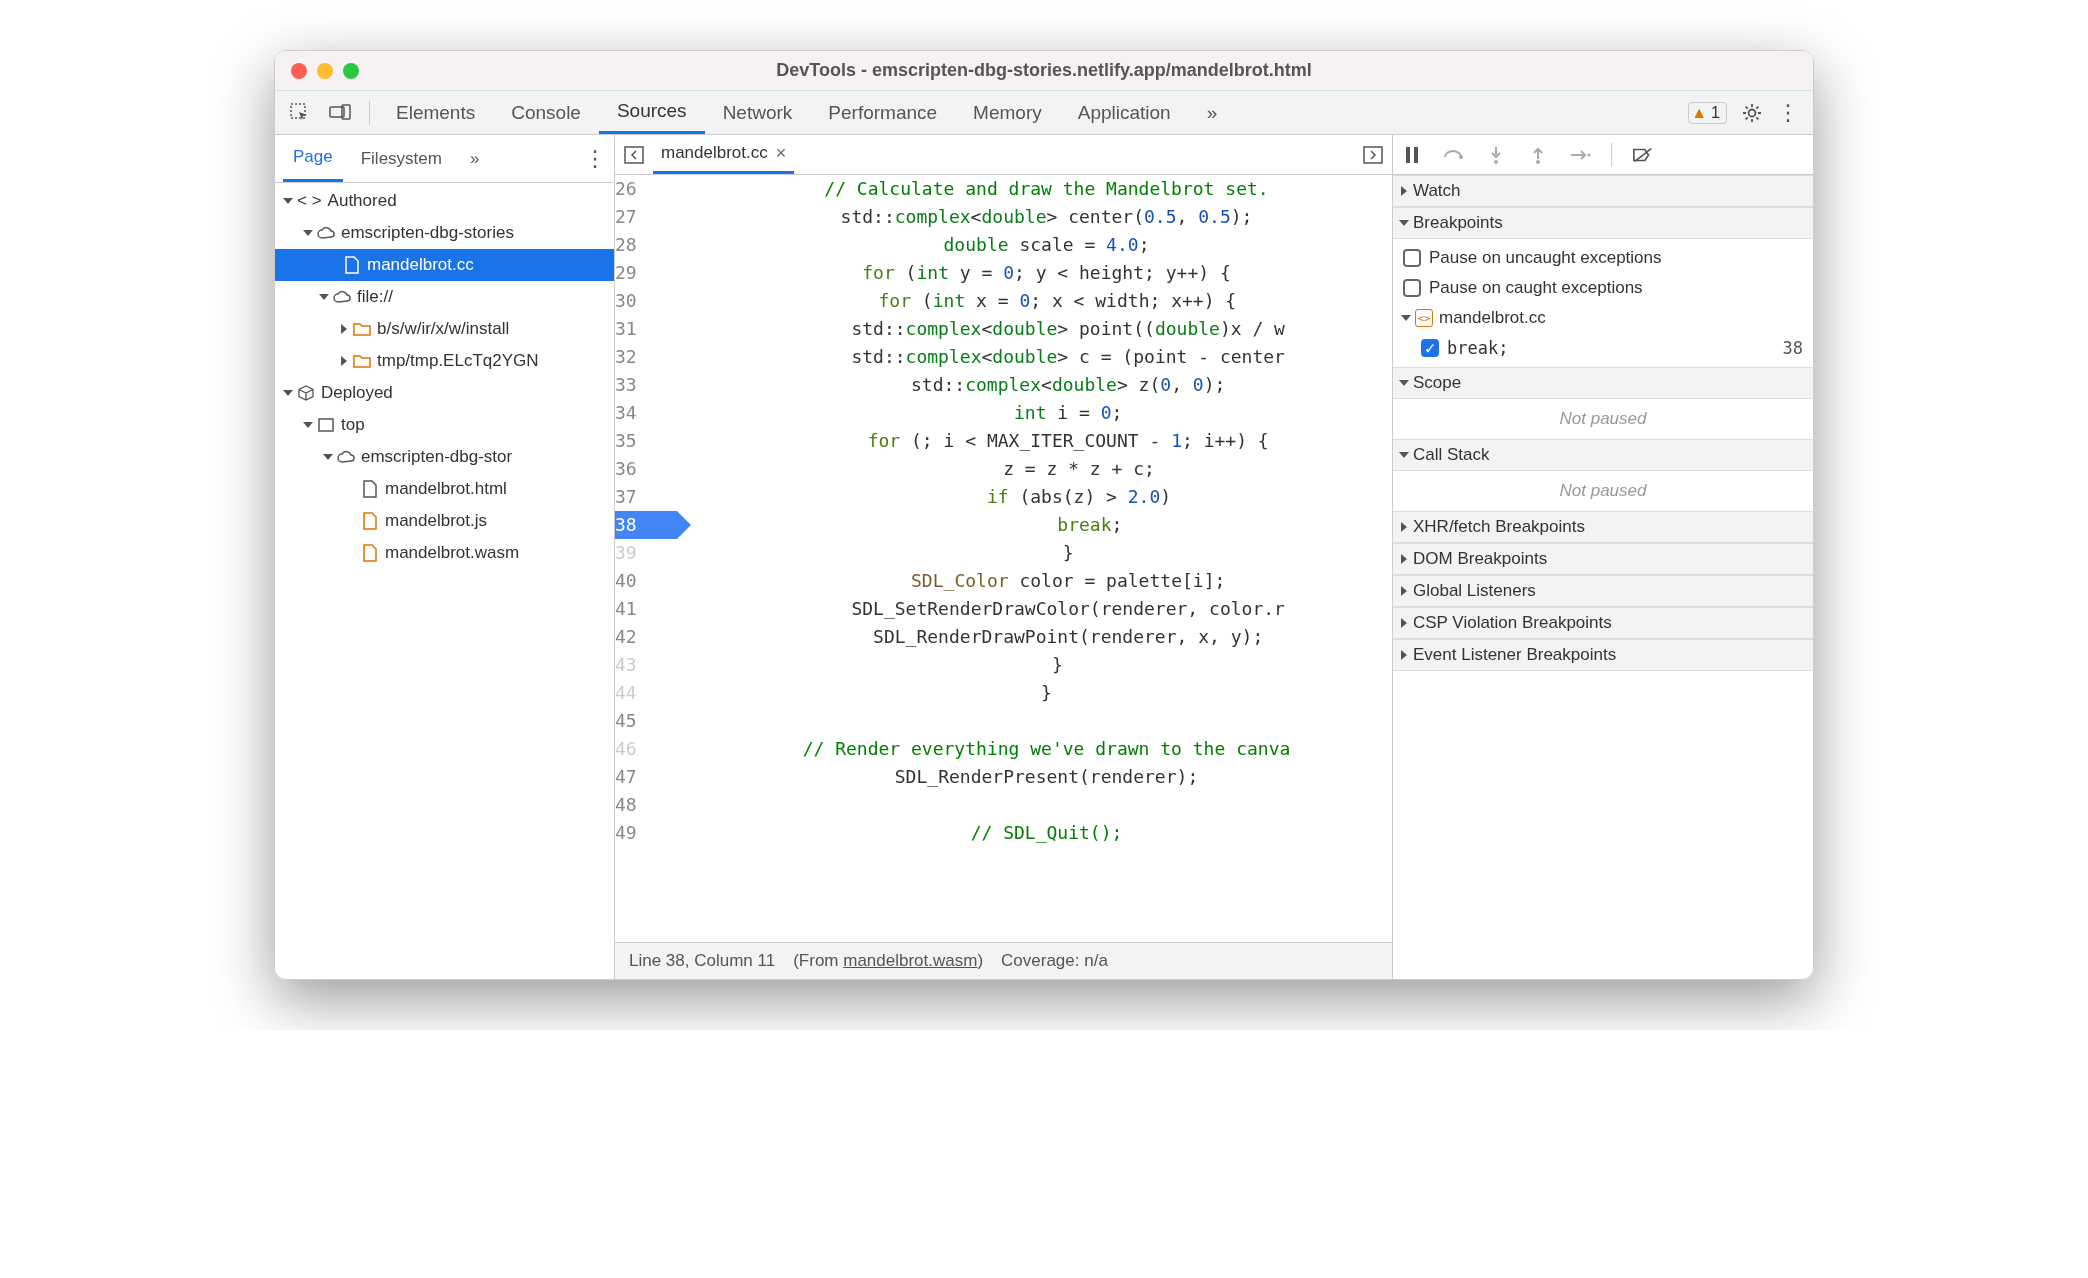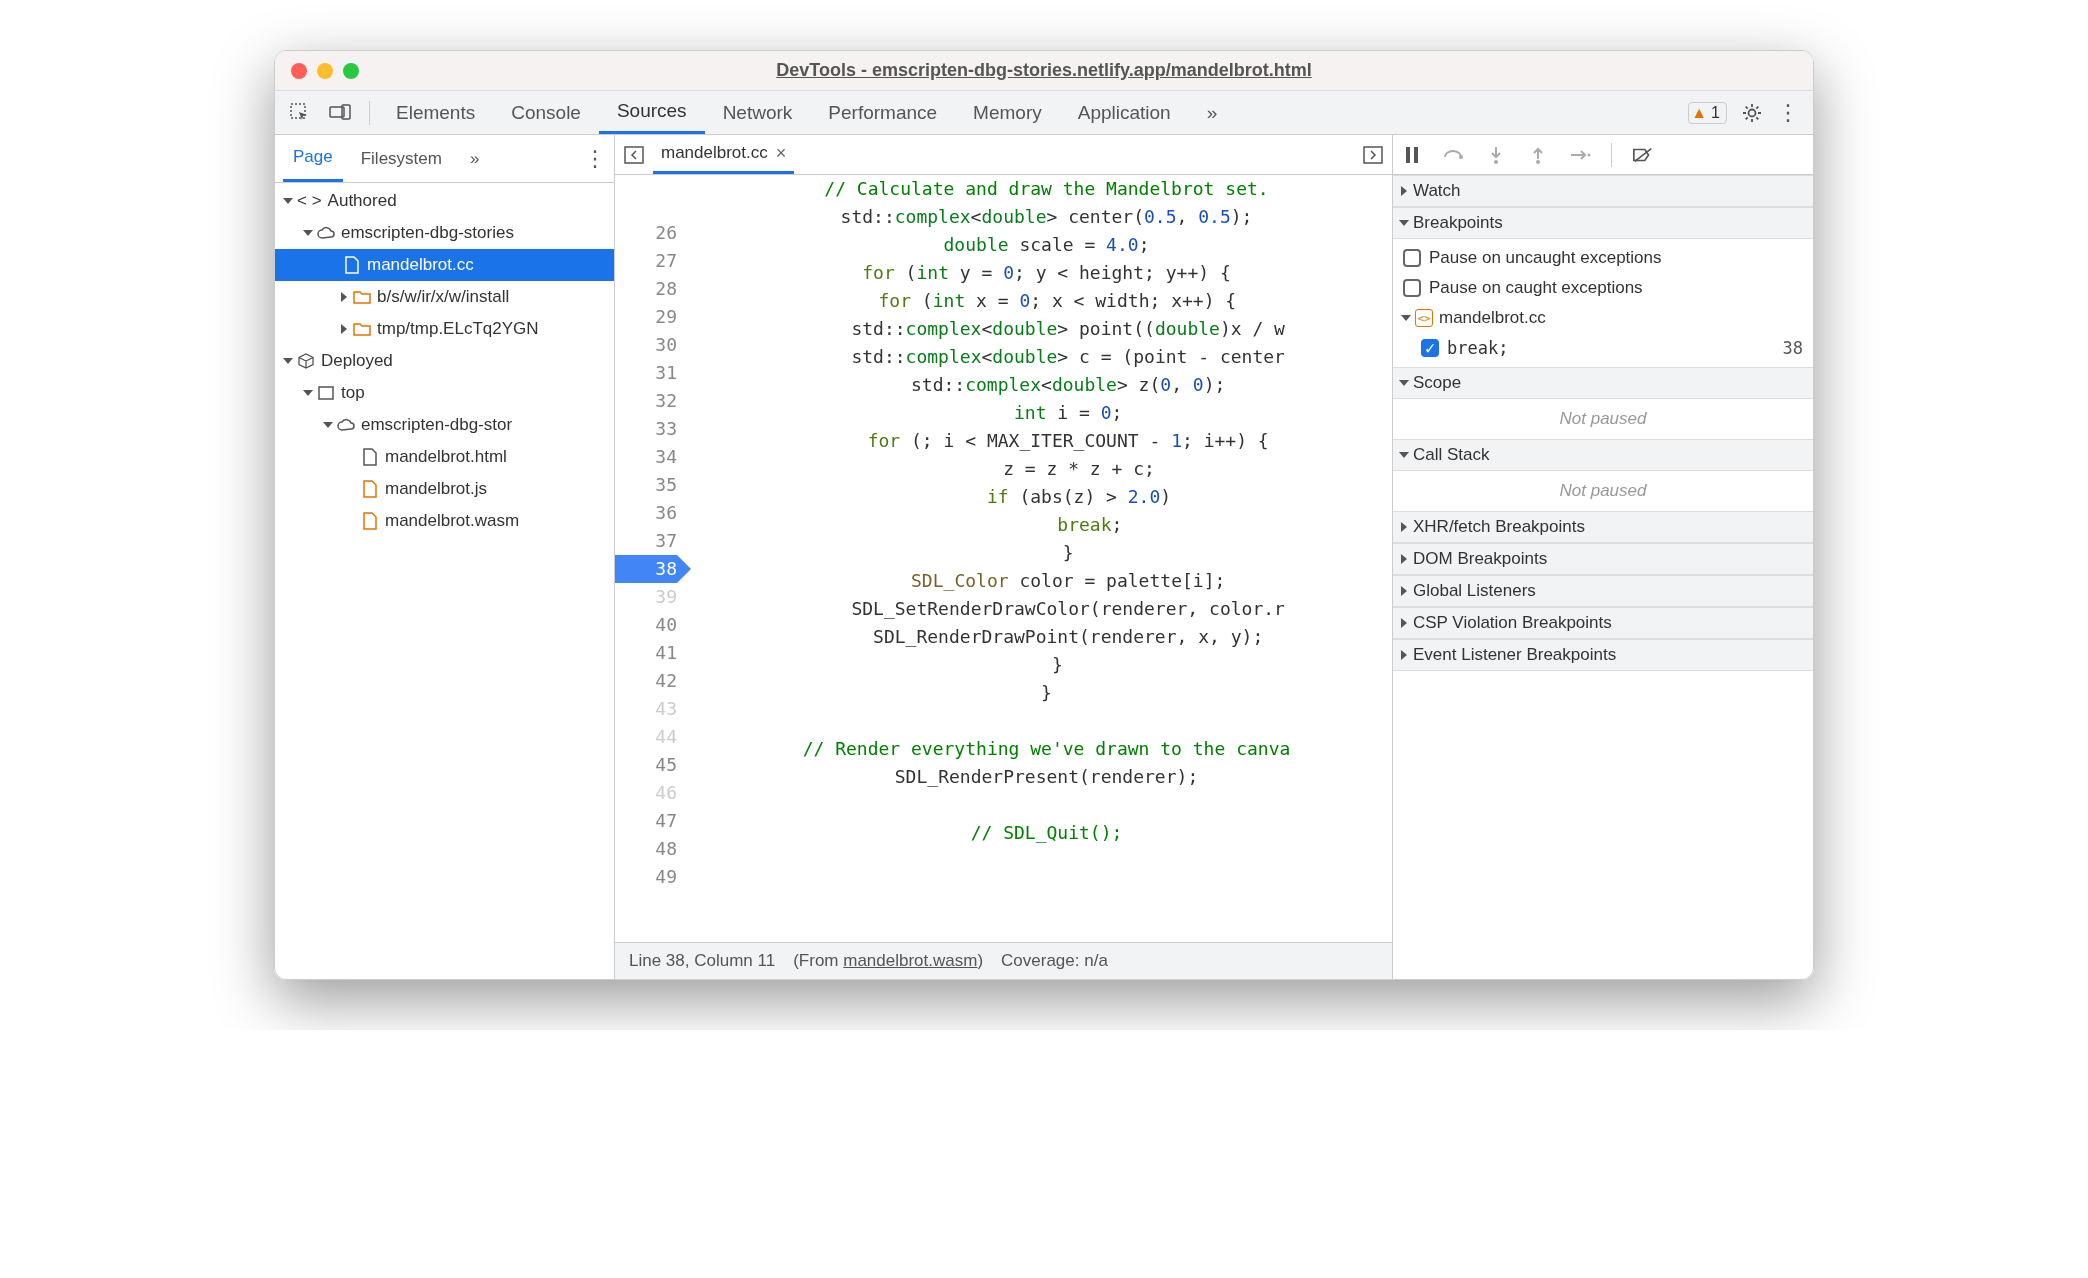--- a/index.html
+++ b/index.html
@@ -2,21 +2,21 @@
 <html><head>
 <meta charset="utf-8">
 <style>
 * { margin: 0; padding: 0; box-sizing: border-box; }
 body { font-family: -apple-system, "Helvetica Neue", Arial, sans-serif; font-size: 17px; color: #333; background: #fff; }
 .window { width: 1540px; height: 930px; border: 1px solid #ccc; border-radius: 12px; overflow: hidden; margin: 50px auto; box-shadow: 0 20px 60px rgba(0,0,0,0.4); display:flex; flex-direction:column; }
 .titlebar { height: 40px; background: #f7f2f2; display: flex; align-items: center; padding: 0 16px; position: relative; border-bottom: 1px solid #ddd; }
 .traffic { display: flex; gap: 10px; }
 .dot { width: 16px; height: 16px; border-radius: 50%; }
 .dot.red { background: #ff5f57; } .dot.yellow { background: #febc2e; } .dot.green { background: #28c840; }
-.title { position: absolute; left: 50%; transform: translateX(-50%); font-weight: 600; color: #555; font-size: 18px; text-decoration: underline; }
+.title { position: absolute; left: 50%; transform: translateX(-50%); font-weight: 600; color: #555; font-size: 18px; }
 .toolbar { height: 44px; background: #f1f3f4; border-bottom: 1px solid #ccc; display: flex; align-items: center; }
 .tool-left { display:flex; align-items:center; gap:18px; padding-left:14px; padding-right:8px; }
 .icon { width: 22px; height: 22px; display:inline-flex; align-items:center; justify-content:center; color: #555; }
 .tabs { display:flex; flex:1; height:100%; }
 .tab { padding: 0 18px; display:flex; align-items:center; color:#555; cursor:pointer; font-size:19px; }
 .tab.active { color:#333; border-bottom: 3px solid #1a73e8; font-weight: 500; }
 .tool-right { display:flex; align-items:center; gap:14px; padding-right:14px; }
 .badge { border:1px solid #ccc; border-radius:4px; padding:1px 6px 1px 2px; display:flex; align-items:center; gap:4px; font-size:16px; }
 .warn-tri { color:#e37400; }
 .main { display:flex; flex:1; overflow:hidden; }
@@ -30,21 +30,21 @@
 .tree-row.selected { background:#1a73e8; color:#fff; }
 .tree-row .disc { width:0; height:0; border-left:6px solid #555; border-top:5px solid transparent; border-bottom:5px solid transparent; flex-shrink:0; }
 .tree-row .disc.open { transform: rotate(90deg); }
 .ind { display:inline-block; flex-shrink:0; }
 .ficon { width:18px; height:18px; display:inline-flex; align-items:center; justify-content:center; flex-shrink:0; }
 .editor-pane { flex:1; display:flex; flex-direction:column; border-right:1px solid #ccc; }
 .etabs { height:40px; border-bottom:1px solid #ccc; display:flex; align-items:center; padding:0 8px; gap:8px; }
 .etab { display:flex; align-items:center; gap:8px; padding:0 8px; height:100%; color:#333; border-bottom:3px solid #1a73e8; }
 .close-x { color:#666; font-size:18px; }
 .code-area { flex:1; display:flex; overflow:hidden; font-family: Menlo, Consolas, monospace; font-size:18px; line-height:28px; }
-.gutter { width:72px; text-align:right; color:#888; background:#fff; padding-right:10px;margin-top:44px; }
+.gutter { width:72px; color:#888; background:#fff; padding-right:10px; }
 .gutter .gl { height:28px; }
 .gutter .gl.bp { background:#4285f4; color:#fff; position:relative; }
 .gutter .gl.bp::after { content:''; position:absolute; right:-14px; top:0; width:0; height:0; border-left:14px solid #4285f4; border-top:14px solid transparent; border-bottom:14px solid transparent; }
 .gutter .gl.dim { color:#ccc; }
 .src { flex:1; padding-left:14px; overflow:hidden; white-space:pre; }
 .src .ln { height:28px;text-align:center; }
 .c-kw { color:#4d7c0f; } .c-ty { color:#067d17; } .c-nm { color:#1750b8; } .c-cm { color:#008000; } .c-fn { color:#795e26; }
 .statusbar { height:36px; border-top:1px solid #ccc; background:#f1f3f4; display:flex; align-items:center; padding:18px 14px; gap:18px; color:#555; font-size:17px; }
 .right-pane { width:420px; display:flex; flex-direction:column; }
 .rp-tools { height:40px; border-bottom:1px solid #ccc; display:flex; align-items:center; padding:0 8px; gap:20px; }
@@ -147,20 +147,30 @@
         <div class="tree-row selected">
             <span class="ind" style="width:62px"></span>
             <span class="ficon">
               <svg width="16" height="18" viewBox="0 0 16 18">
                 <path d="M2 1h8l4 4v12H2z" fill="none" stroke="#fff" stroke-width="1.5"></path>
               </svg>
             </span>
             <span>mandelbrot.cc</span>
           </div>
         <div class="tree-row">
+            <span class="ind" style="width:40px"></span>
+            <span class="disc open"></span>
+            <span class="ficon">
+              <svg width="18" height="14" viewBox="0 0 18 14">
+                <path d="M5 12a4 4 0 010-8 5 5 0 019 1 3 3 0 010 6z" fill="none" stroke="#555" stroke-width="1.5"></path>
+              </svg>
+            </span>
+            <span>file://</span>
+          </div>
+        <div class="tree-row">
             <span class="ind" style="width:60px"></span>
             <span class="disc"></span>
             <span class="ficon">
               <svg width="18" height="14" viewBox="0 0 18 14">
                 <path d="M1 2h6l2 2h8v9H1z" fill="none" stroke="#e37400" stroke-width="1.5"></path>
               </svg>
             </span>
             <span>b/s/w/ir/x/w/install</span>
           </div>
         <div class="tree-row">

